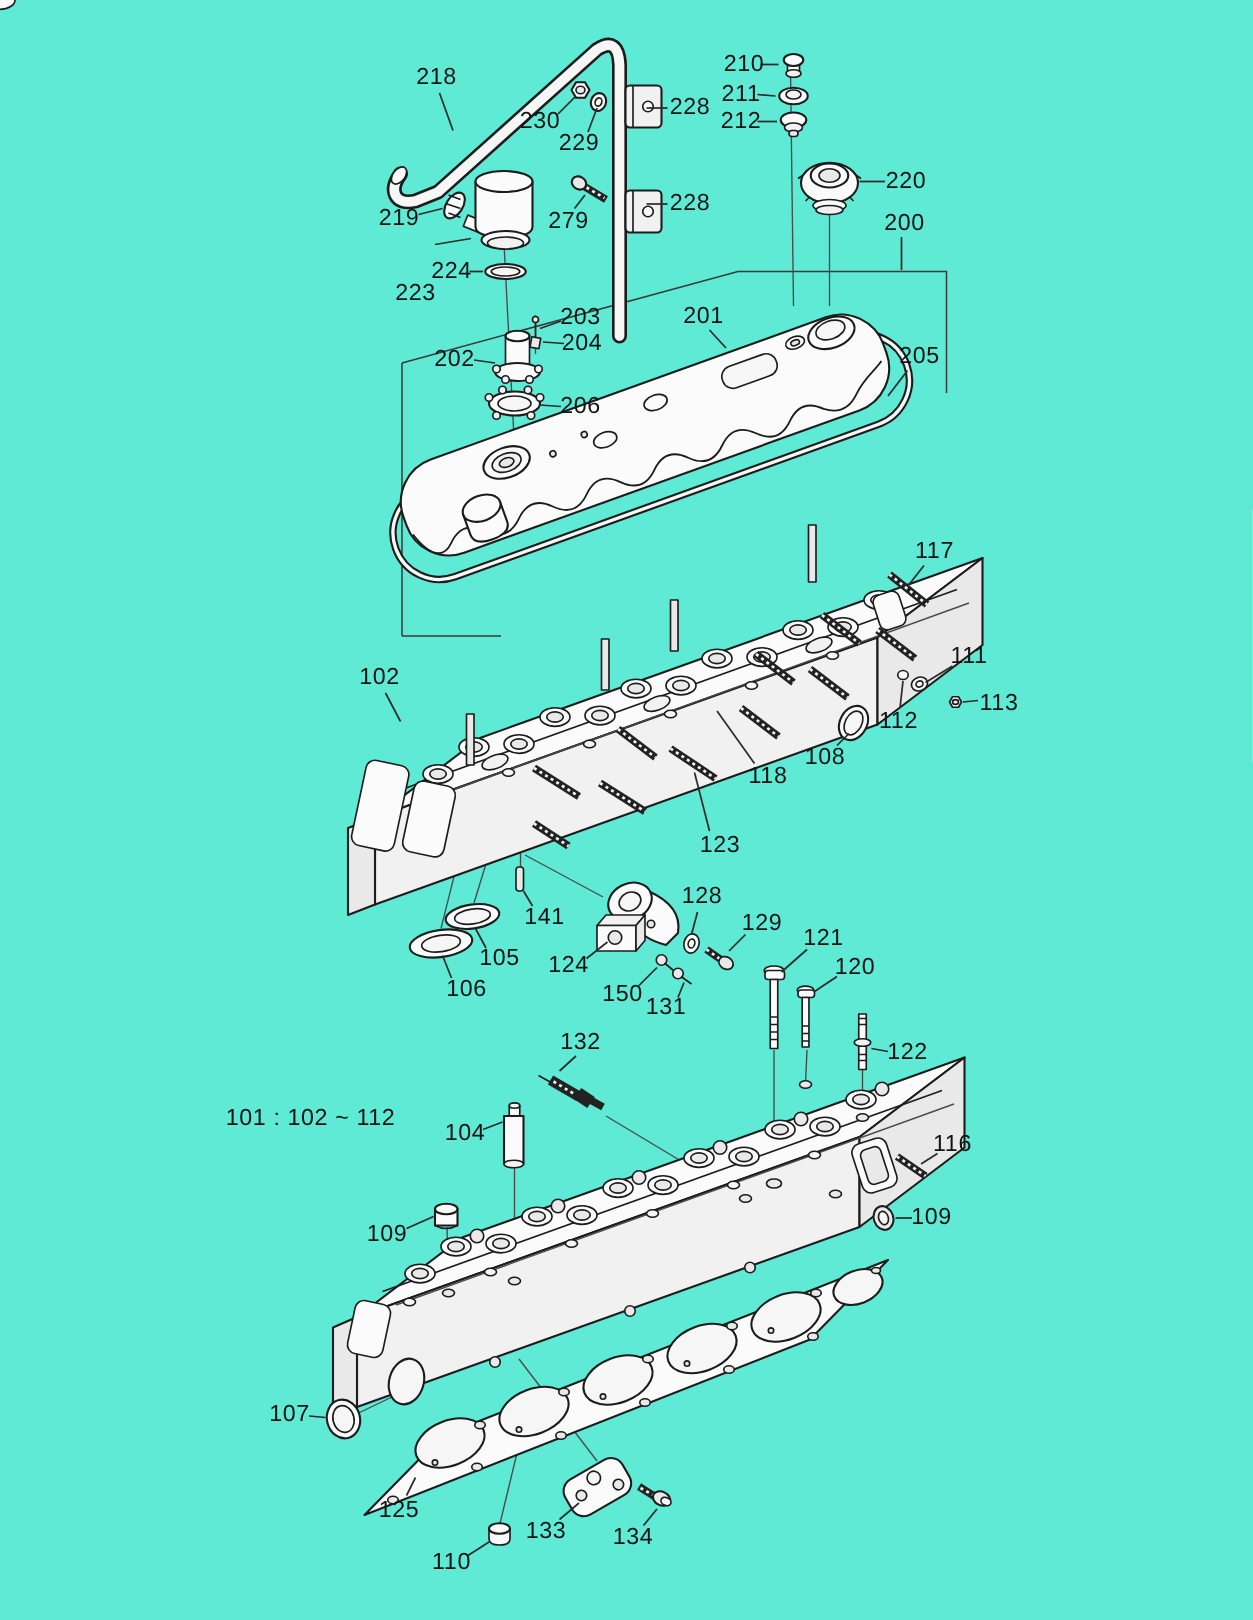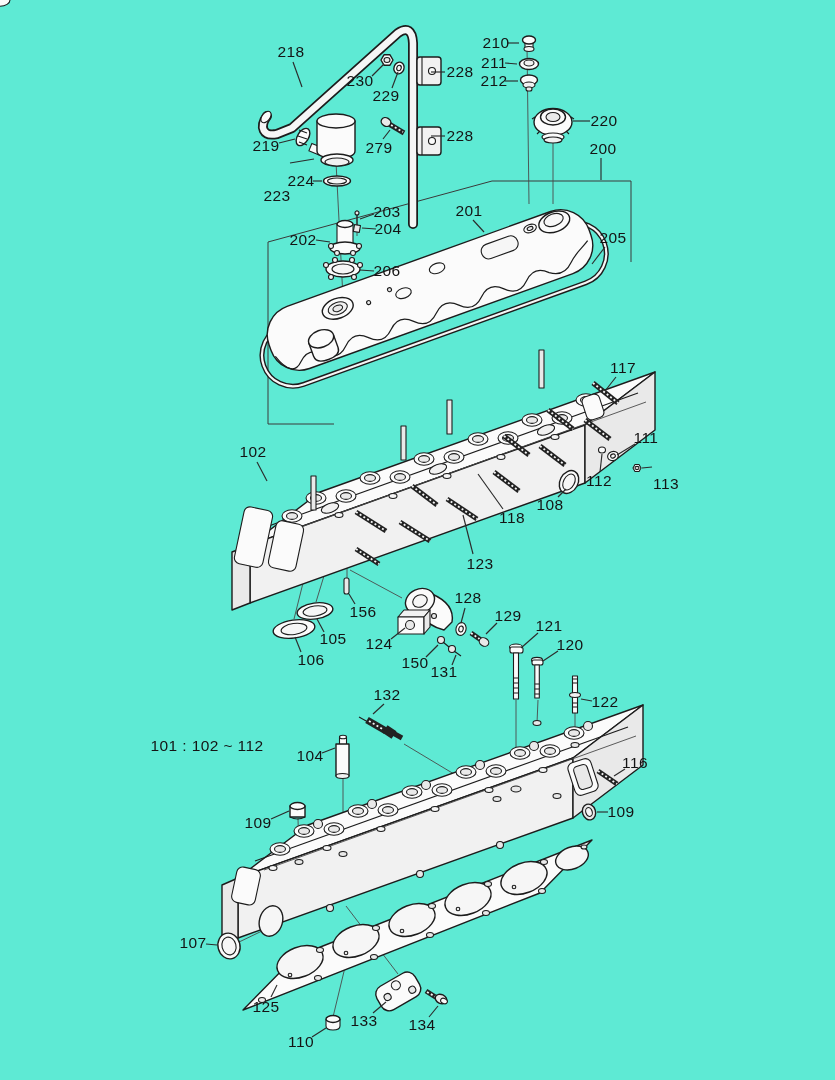--- a/index.html
+++ b/index.html
@@ -553,26 +553,26 @@
       <div class="callout" style="left: 603px; top: 149px;">200</div>
       <div class="callout" style="left: 387px; top: 212px;">203</div>
       <div class="callout" style="left: 388px; top: 229px;">204</div>
       <div class="callout" style="left: 303px; top: 240px;">202</div>
       <div class="callout" style="left: 387px; top: 271px;">206</div>
       <div class="callout" style="left: 469px; top: 211px;">201</div>
       <div class="callout" style="left: 613px; top: 238px;">205</div>
       <div class="callout" style="left: 623px; top: 368px;">117</div>
       <div class="callout" style="left: 253px; top: 452px;">102</div>
       <div class="callout" style="left: 646px; top: 438px;">111</div>
-      <div class="callout" style="left: 666px; top: 484px;">113</div>
+      <div class="callout" style="left: 666px; top: 469px;">113</div>
       <div class="callout" style="left: 599px; top: 481px;">112</div>
       <div class="callout" style="left: 550px; top: 505px;">108</div>
       <div class="callout" style="left: 512px; top: 518px;">118</div>
       <div class="callout" style="left: 480px; top: 564px;">123</div>
-      <div class="callout" style="left: 363px; top: 612px;">156</div>
+      <div class="callout" style="left: 363px; top: 612px;">141</div>
       <div class="callout" style="left: 333px; top: 639px;">105</div>
       <div class="callout" style="left: 311px; top: 660px;">106</div>
       <div class="callout" style="left: 379px; top: 644px;">124</div>
       <div class="callout" style="left: 468px; top: 598px;">128</div>
       <div class="callout" style="left: 508px; top: 616px;">129</div>
       <div class="callout" style="left: 415px; top: 663px;">150</div>
       <div class="callout" style="left: 444px; top: 672px;">131</div>
       <div class="callout" style="left: 549px; top: 626px;">121</div>
       <div class="callout" style="left: 570px; top: 645px;">120</div>
       <div class="callout" style="left: 605px; top: 702px;">122</div>

